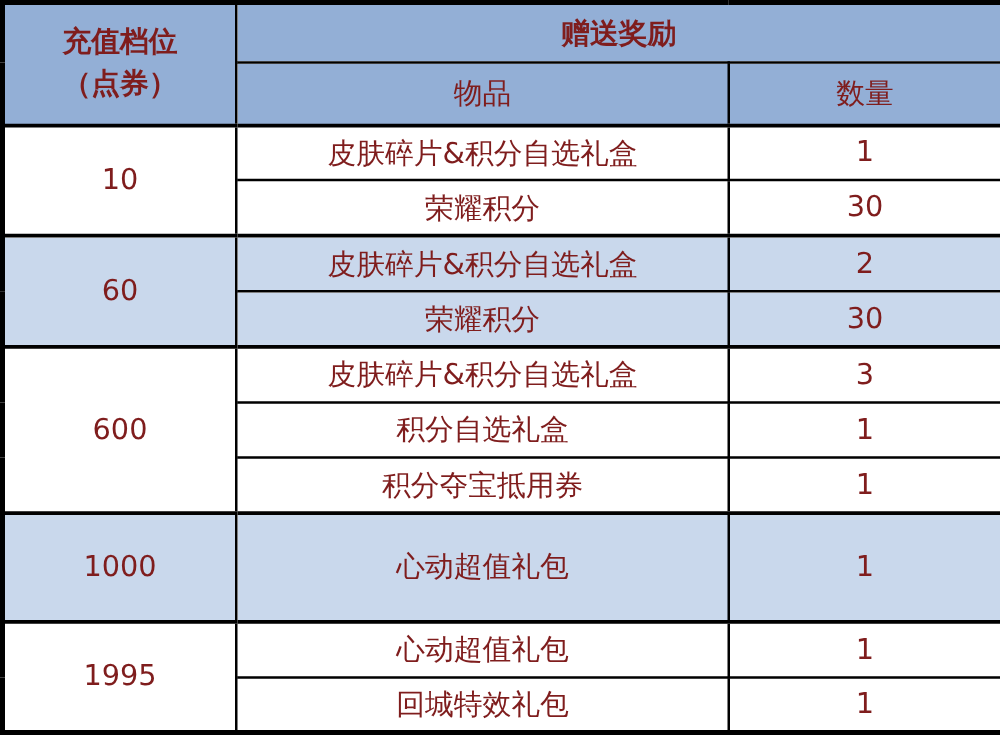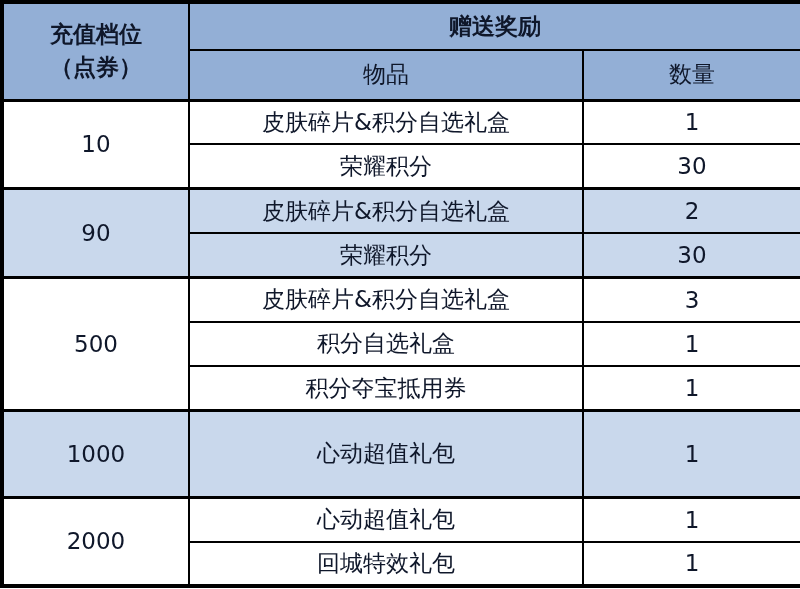--- a/index.html
+++ b/index.html
@@ -20,21 +20,21 @@
     border-collapse: collapse;
     table-layout: fixed;
     border: 4px solid #000000;
     box-sizing: border-box;
   }
   table.rewards th,
   table.rewards td {
     border: 2px solid #000000;
     text-align: center;
     vertical-align: middle;
-    color: #0f172a;
+    color: #7f1d1d;
     font-size: 23px;
     padding: 0;
     overflow: hidden;
   }
   
   col.c-tier { width: 187px; }
   col.c-item { width: 394px; }
   col.c-qty  { width: 219px; }
   
   tr.hr1 { height: 48px; }
@@ -93,51 +93,51 @@
         <td class="tier-cell" rowspan="2">10</td>
         <td class="item-cell">皮肤碎片&amp;积分自选礼盒</td>
         <td class="qty-cell">1</td>
       </tr>
       <tr class="body-row plain">
         <td class="item-cell">荣耀积分</td>
         <td class="qty-cell">30</td>
       </tr>
 
       <tr class="body-row shaded group-start">
-        <td class="tier-cell" rowspan="2">90</td>
+        <td class="tier-cell" rowspan="2">60</td>
         <td class="item-cell">皮肤碎片&amp;积分自选礼盒</td>
         <td class="qty-cell">2</td>
       </tr>
       <tr class="body-row shaded">
         <td class="item-cell">荣耀积分</td>
         <td class="qty-cell">30</td>
       </tr>
 
       <tr class="body-row plain group-start">
-        <td class="tier-cell" rowspan="3">500</td>
+        <td class="tier-cell" rowspan="3">600</td>
         <td class="item-cell">皮肤碎片&amp;积分自选礼盒</td>
         <td class="qty-cell">3</td>
       </tr>
       <tr class="body-row plain">
         <td class="item-cell">积分自选礼盒</td>
         <td class="qty-cell">1</td>
       </tr>
       <tr class="body-row plain">
         <td class="item-cell">积分夺宝抵用券</td>
         <td class="qty-cell">1</td>
       </tr>
 
       <tr class="tall-row shaded group-start">
         <td class="tier-cell">1000</td>
         <td class="item-cell">心动超值礼包</td>
         <td class="qty-cell">1</td>
       </tr>
 
       <tr class="body-row plain group-start">
-        <td class="tier-cell" rowspan="2">2000</td>
+        <td class="tier-cell" rowspan="2">1995</td>
         <td class="item-cell">心动超值礼包</td>
         <td class="qty-cell">1</td>
       </tr>
       <tr class="body-row plain">
         <td class="item-cell">回城特效礼包</td>
         <td class="qty-cell">1</td>
       </tr>
     </tbody>
   </table>
 </div>

